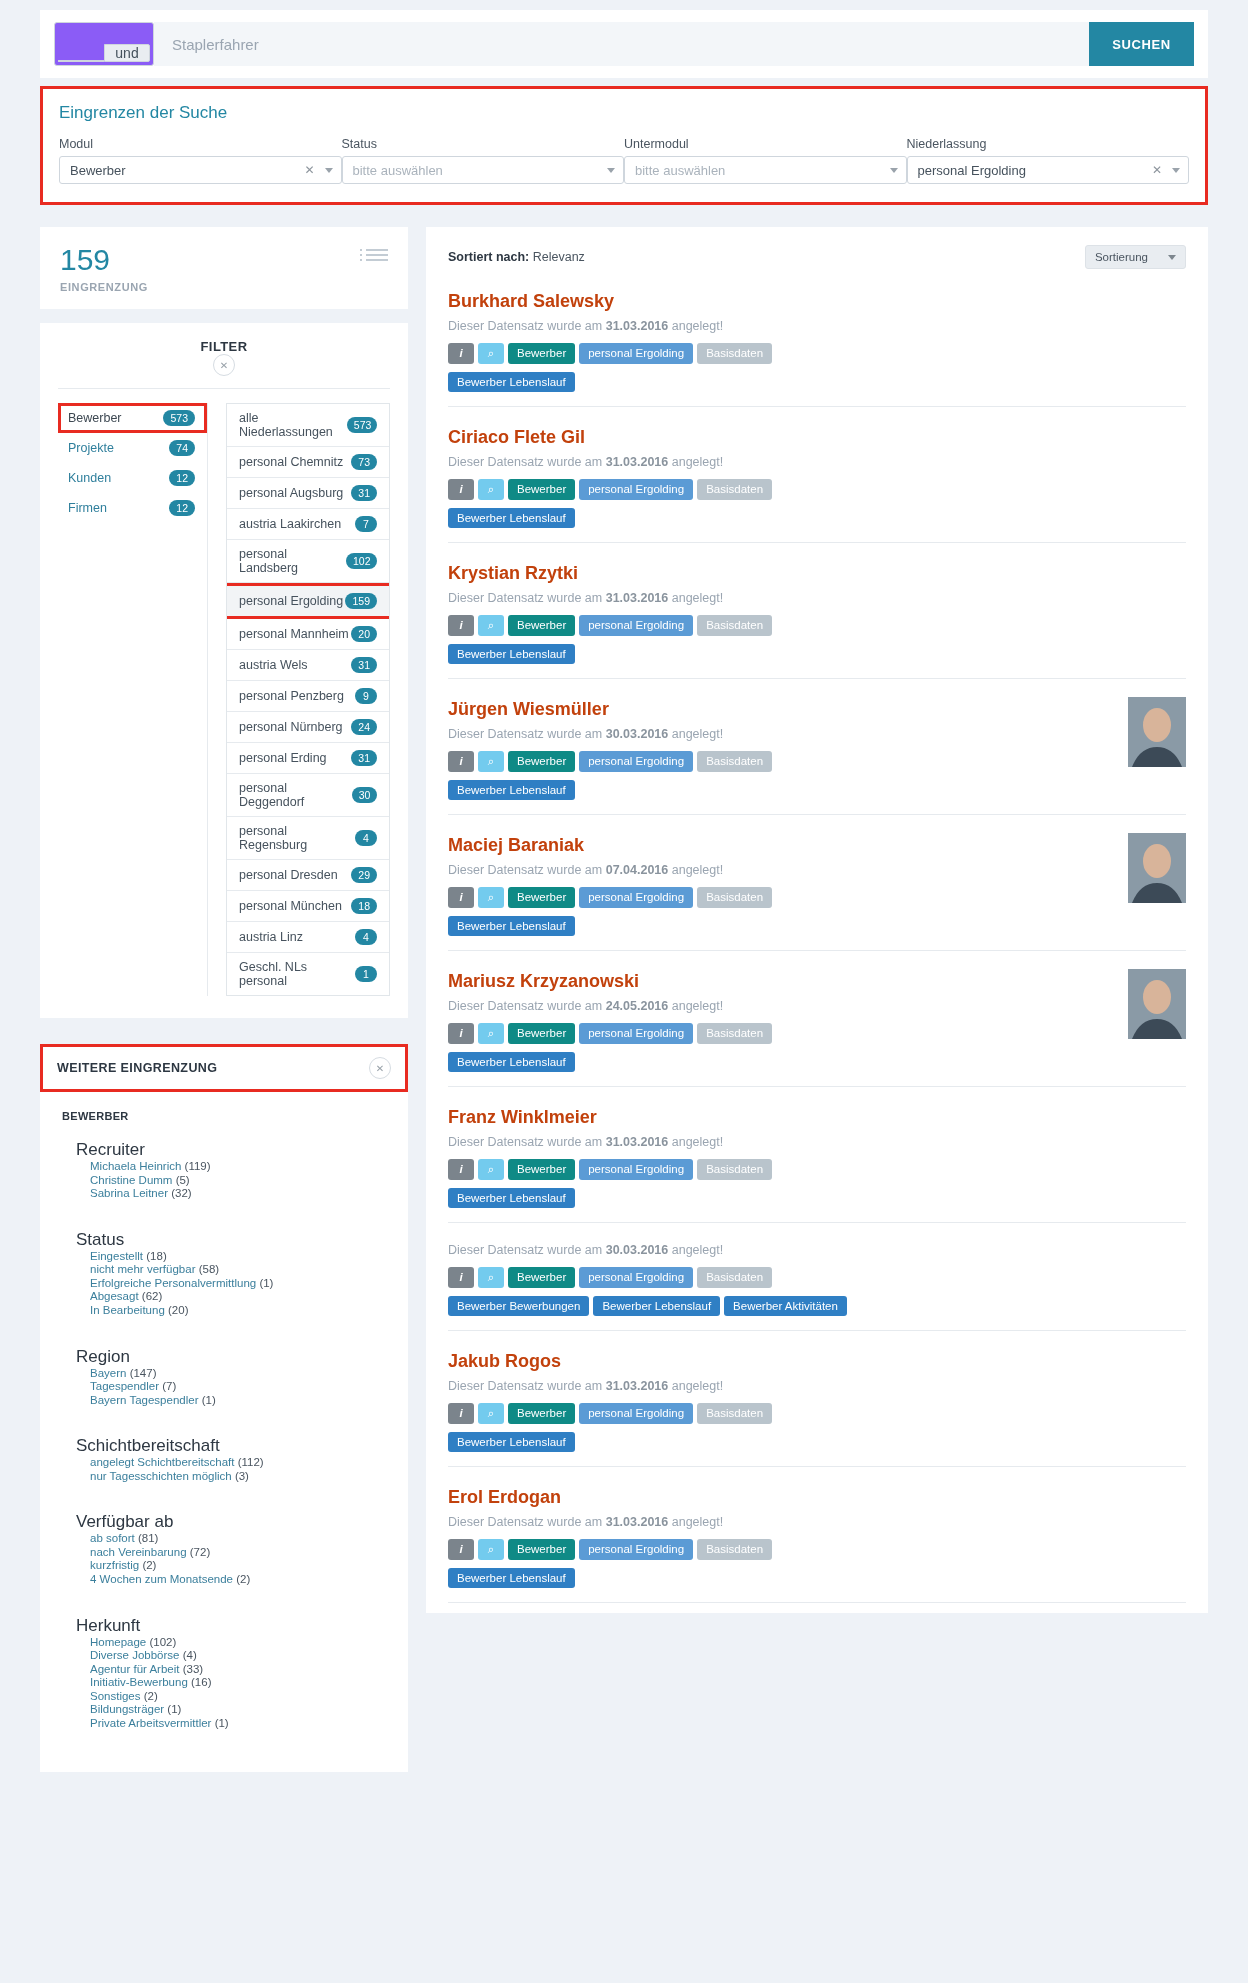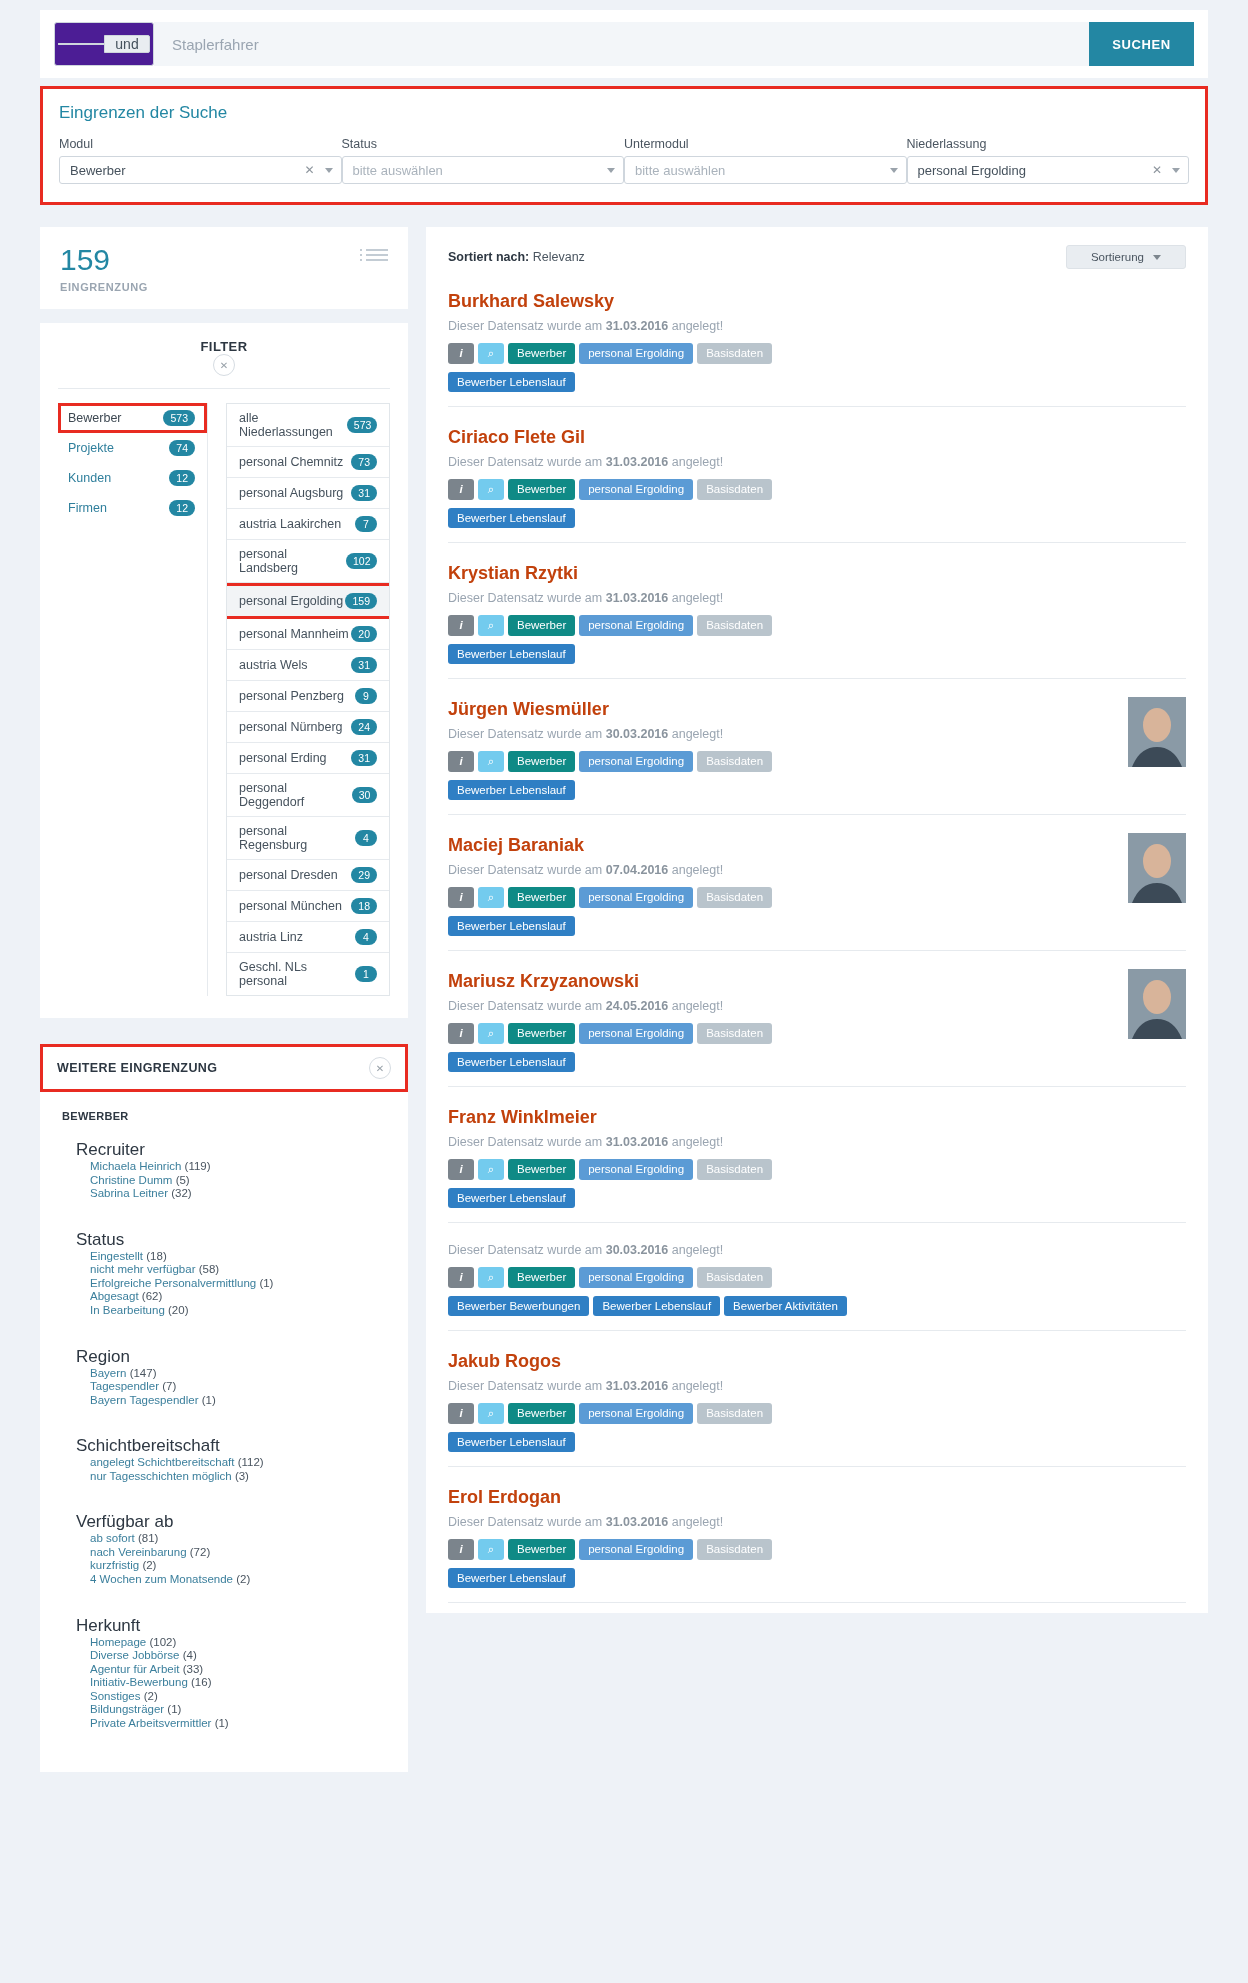--- a/index.html
+++ b/index.html
@@ -8,21 +8,21 @@
     background: #eef2f7;
     font-family: "Liberation Sans", sans-serif;
     font-size: 13px;
     color: #3d4852;
     overflow: hidden;
   }
   .page { padding: 10px 40px 0 40px; }
 
   
   .search-card { background:#fff; padding: 12px 14px; display:flex; align-items:stretch; }
-  .andbox { border:1px solid #cfd6dd; border-radius:3px; display:flex; align-items:center; height:44px; padding:3px; background:#4c1d95;}
+  .andbox { border:1px solid #cfd6dd; border-radius:3px; display:flex; align-items:flex-end; height:44px; padding:3px; background:#8b5cf6;}
   .andbox .empty { width:46px; background:#fff; border:1px solid #cfd6dd; border-right:none; border-radius:2px 0 0 2px;}
   .andbox .und { width:46px; background:#e9edf1; border:1px solid #cfd6dd; border-radius:0 2px 2px 0; display:flex; align-items:center; justify-content:center; font-size:14px; color:#44515c;}
   .qwrap { flex:1; background:#f3f6f9; display:flex; align-items:center; padding-left:18px; }
   .qwrap span { color:#9aa5b1; font-size:15px; }
   .suchen { width:105px; background:#2387a3; color:#fff; border:none; font-weight:bold; font-size:13px; letter-spacing:.6px; cursor:pointer; }
 
   
   .eingrenzen { border:3px solid #e82b21; background:#fff; margin-top:8px; padding:14px 16px 18px 16px; }
   .eingrenzen h2 { color:#2387a3; font-size:17px; font-weight:normal; margin-bottom:14px; }
   .fields { display:flex; }
@@ -72,21 +72,21 @@
   .sub-title { font-size:17px; font-weight:normal; color:#2d3742; margin-left:14px; margin-top:18px; }
   .flink { margin-left:28px; font-size:11.5px; color:#3b7f9c; line-height:1.18; }
   .flink .cnt { color:#4a5560; }
   .gap { height:11px; }
 
   
   .results { padding:18px 22px 10px 22px; }
   .sortbar { display:flex; justify-content:space-between; align-items:center; }
   .sortbar .sl { font-size:12.5px; color:#4a5560; }
   .sortbar .sl b { color:#2d3742; }
-  .sortbtn { background:#e9edf1; border:1px solid #dde2e7; border-radius:3px; font-size:11.5px; color:#4a5560; padding:5px 24px; display:flex; gap:9px; align-items:center; }
+  .sortbtn { background:#e9edf1; border:1px solid #dde2e7; border-radius:3px; font-size:11.5px; color:#4a5560; padding:5px 9px; display:flex; gap:20px; align-items:center; }
   .sortbtn .caret { width:0;height:0;border-left:4px solid transparent;border-right:4px solid transparent;border-top:5px solid #7d868e; }
 
   .item { border-bottom:1px solid #e6eaee; padding:20px 0 14px 0; position:relative; min-height:88px; }
   .item:first-of-type { padding-top:22px; }
   .item h4 { font-size:18px; color:#c2410c; font-weight:bold; margin-bottom:7px; }
   .item .meta { font-size:12.5px; color:#9aa5b1; margin-bottom:10px; }
   .item .meta b { color:#8a949e; }
   .tags { display:flex; flex-wrap:wrap; gap:4px; max-width:700px; }
   .tag { font-size:11.5px; border-radius:3px; padding:4px 9px; color:#fff; }
   .t-info { background:#7b848c; width:26px; text-align:center; font-style:italic; font-weight:bold;}

